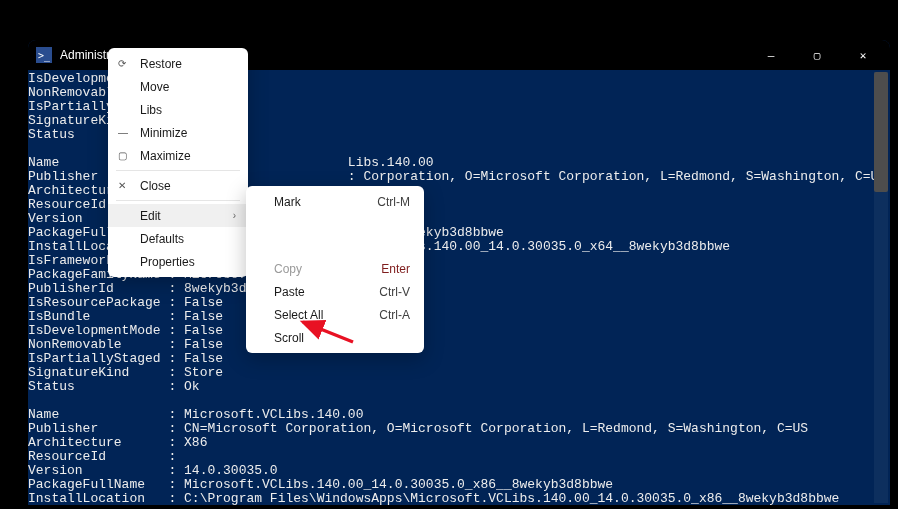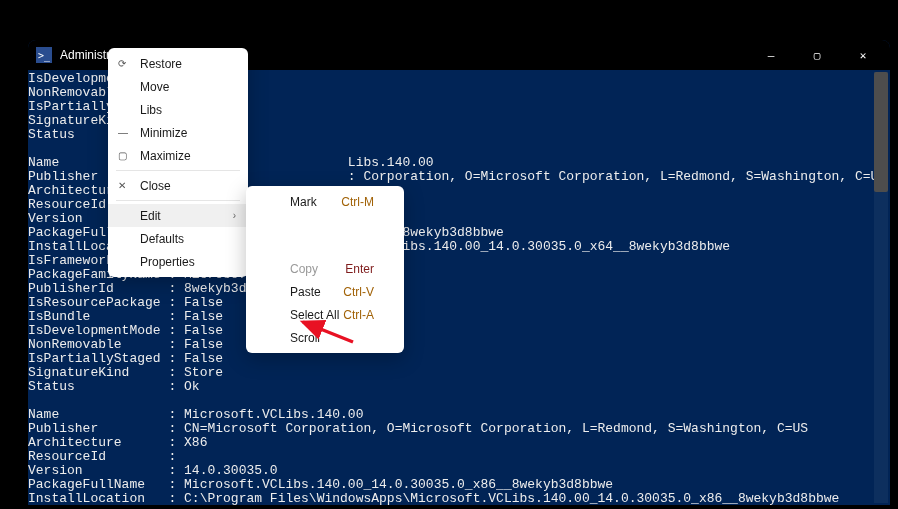--- a/index.html
+++ b/index.html
@@ -124,33 +124,33 @@
     }
     .menu-divider {
       height: 1px;
       background: #e5e5e5;
       margin: 3px 8px;
     }
     .submenu {
       position: absolute;
       left: 246px;
       top: 186px;
-      width: 158px;
+      width: 178px;
       background: #fff;
       border-radius: 6px;
       box-shadow: 0 6px 20px rgba(0,0,0,0.25);
-      padding: 4px 16px;
+      padding: 4px 0;
       font-family: 'Segoe UI', sans-serif;
       font-size: 12px;
       color: #1a1a1a;
     }
     .submenu .menu-item { padding: 0 14px 0 28px; }
     .submenu .disabled { color: #9a9a9a; cursor: default; margin-top: 44px; }
     .shortcut {
-      color: #a16207;
+      color: #404040;
       font-size: 12px;
     }
     .submenu .disabled .shortcut { color: #7f1d1d; }
     .cursor-arrow {
       position: absolute;
       left: 295px;
       top: 318px;
       width: 60px;
       height: 26px;
       pointer-events: none;

